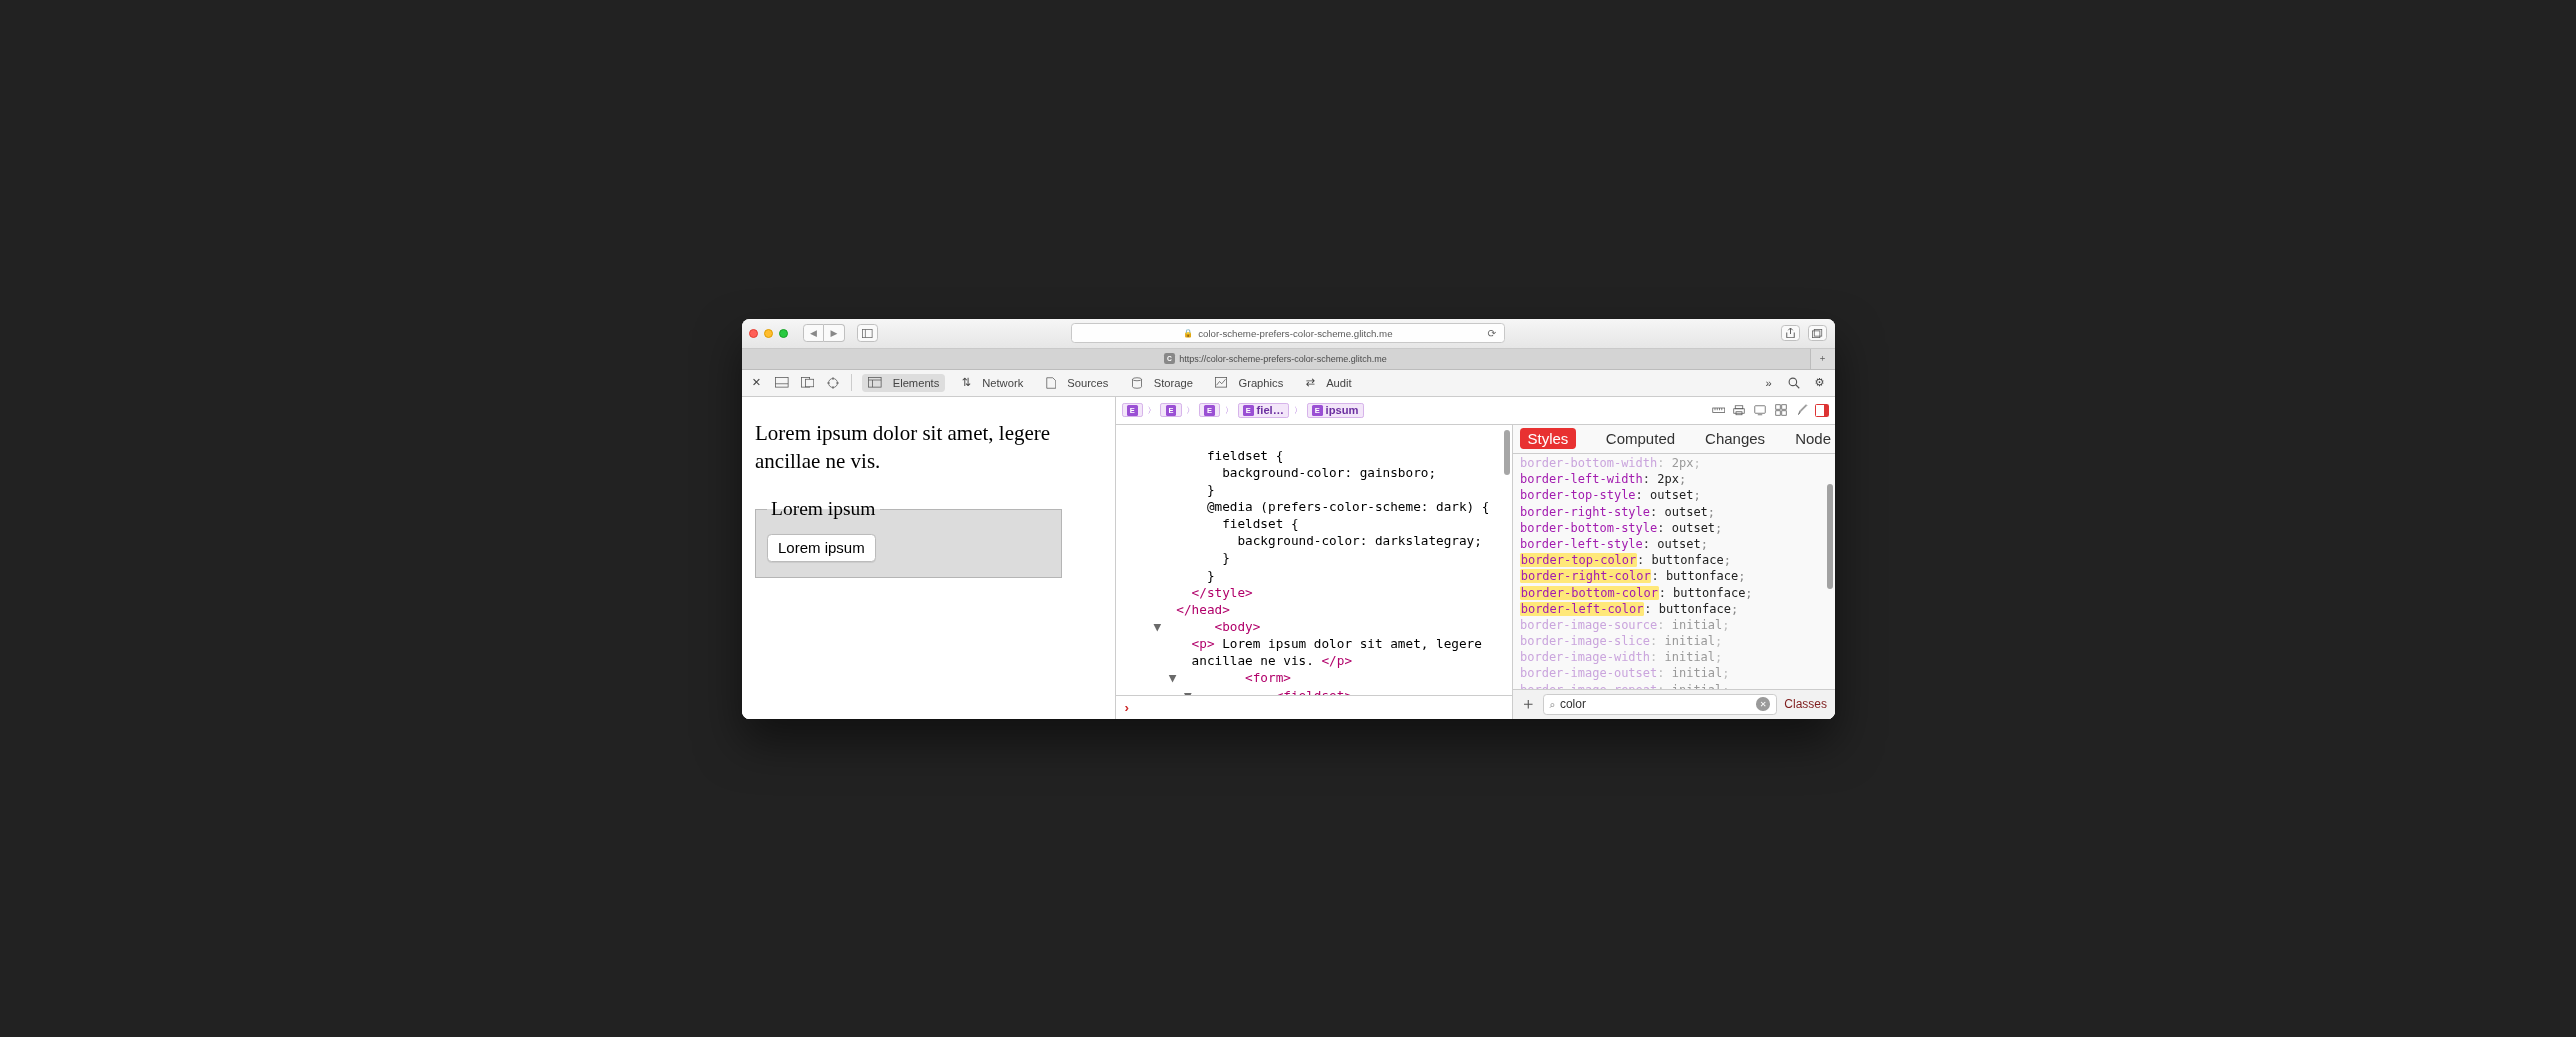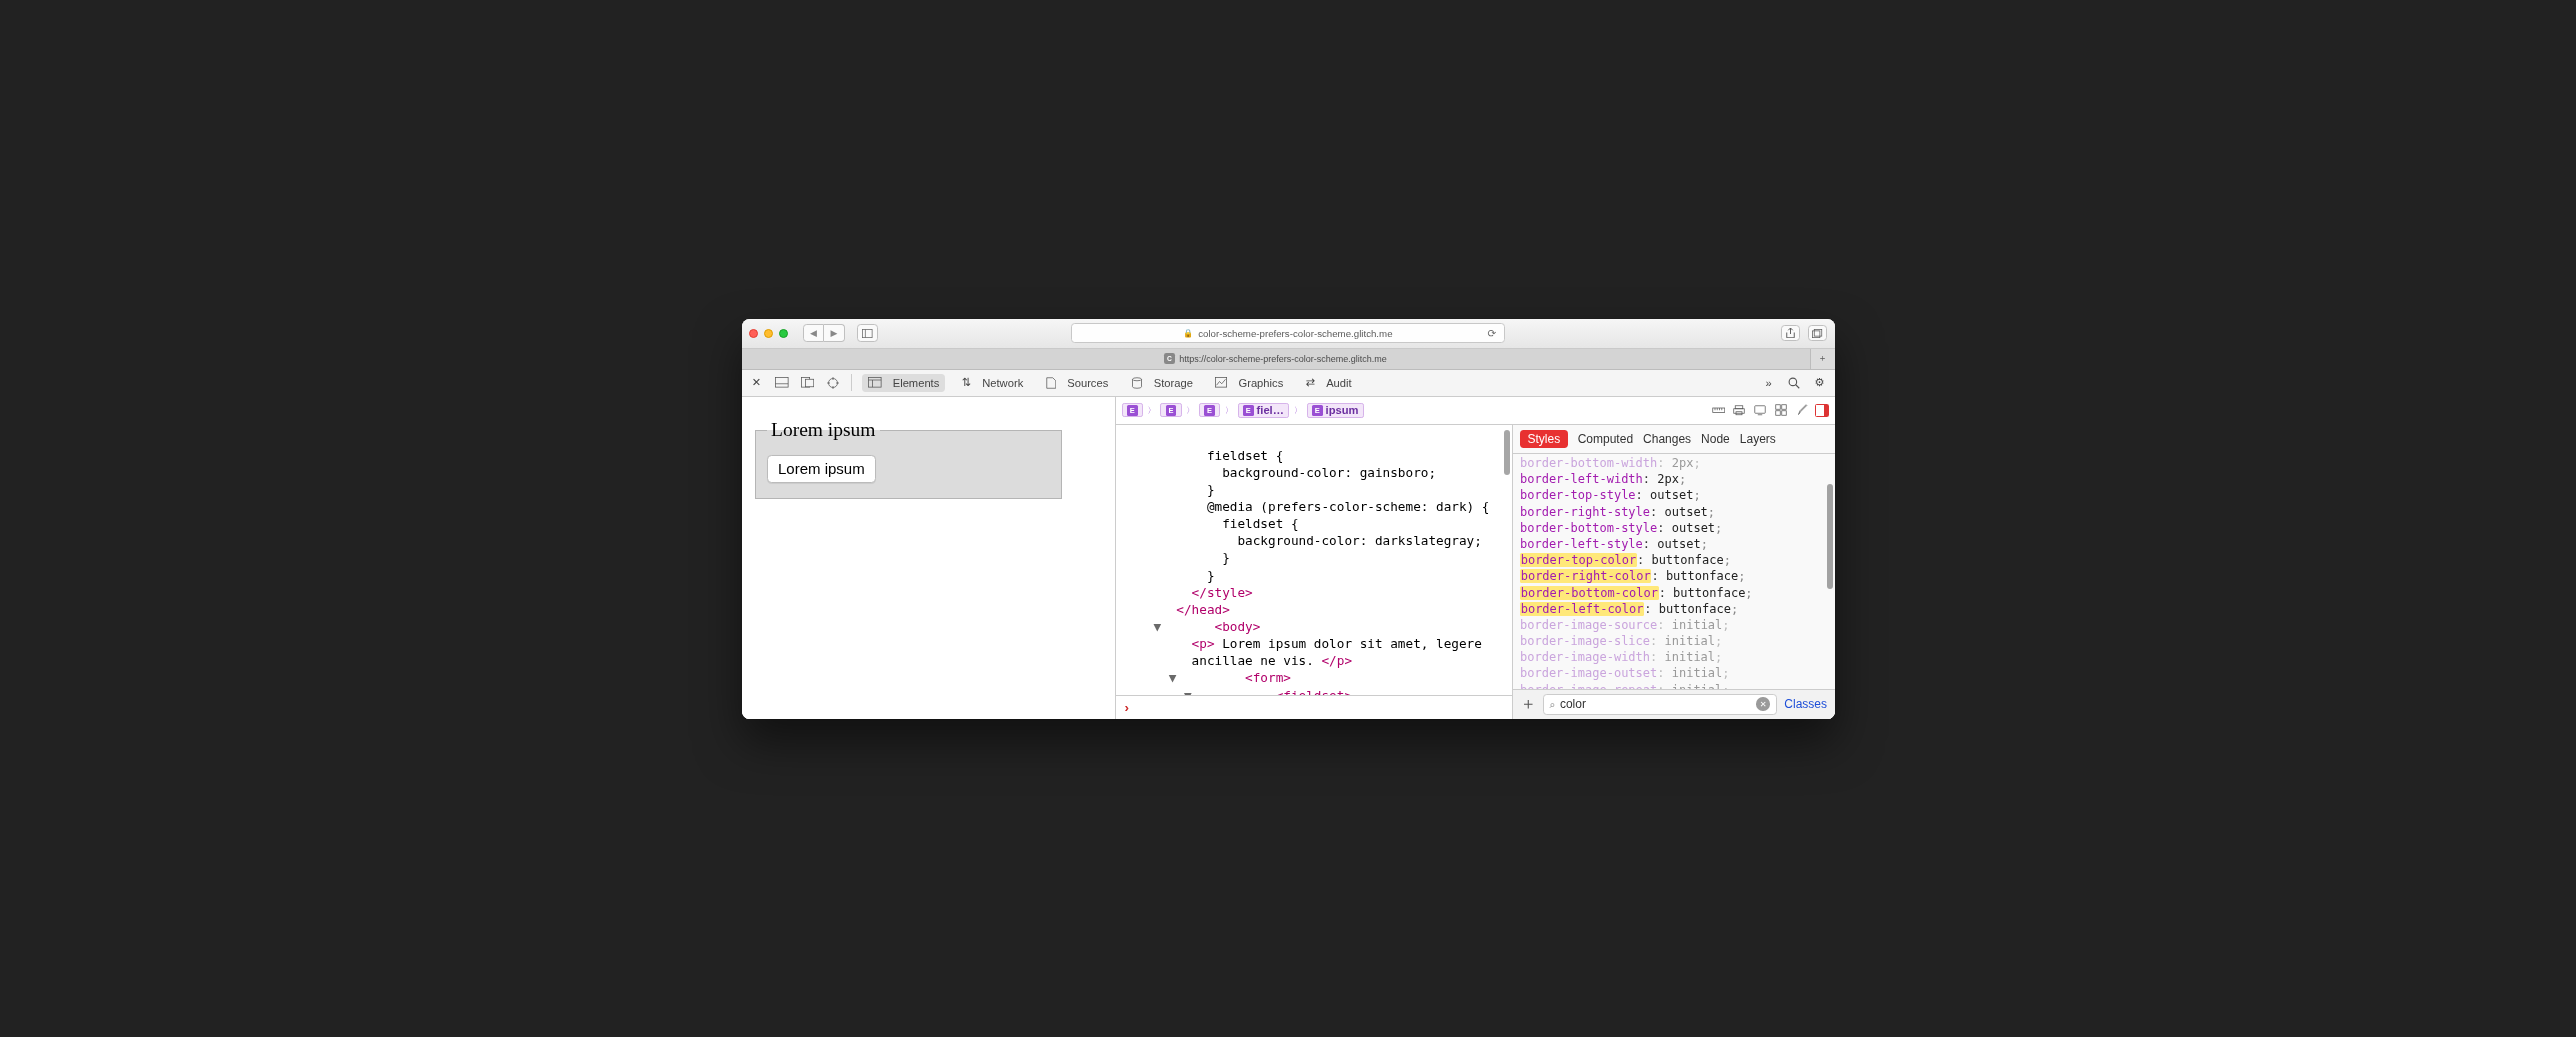--- a/index.html
+++ b/index.html
@@ -201,21 +201,21 @@
   .dom-code .tag{color:#b1006a;}
   .dom-code .txt{color:#000;}
   .dom-code .tri{color:#6a6a6a;}
   .scrollbar-v{position:absolute;right:1.5px;top:4.5px;width:6px;height:45px;background:rgba(0,0,0,0.35);border-radius:3px;}
   
   .console-strip{height:24px;border-top:0.7px solid #ccc;display:flex;align-items:center;
                  padding:0 9px;color:#cc2a2a;font-weight:700;font-size:13.5px;}
   
   .styles-pane{width:322px;display:flex;flex-direction:column;background:#f9f9f9;}
   .styles-tabs{height:28.5px;border-bottom:0.7px solid #ccc;display:flex;align-items:center;
-               padding:0 7.5px;gap:10px;font-size:12px;color:#333;}
+               padding:0 7.5px;gap:30px;font-size:15px;color:#333;}
   .styles-tabs .pill{background:#e83131;color:#fff;padding:2.2px 7.5px;border-radius:3.7px;font-weight:500;}
   
   .styles-list{
     flex:1;
     font-family: ui-monospace, Menlo, monospace;
     font-size:12px;
     line-height:1.35;
     padding:1.5px 7.5px 3px;
     overflow:auto;
     position:relative;
@@ -234,21 +234,21 @@
     display:flex;align-items:center;padding:0 7.5px;gap:7.5px;font-size:12px;
   }
   .styles-filter .plus{font-size:16.5px;color:#555;width:15px;text-align:center;}
   .filter-field{
     flex:1;height:21px;background:#fff;border:0.7px solid #ccc;border-radius:3.7px;
     display:flex;align-items:center;padding:0 6px;gap:4.5px;color:#333;position:relative;
   }
   .filter-field .funnel{color:#777;font-size:10.5px;}
   .filter-clear{width:13.5px;height:13.5px;border-radius:50%;background:#9a9a9a;color:#fff;
                 font-size:8.2px;display:flex;align-items:center;justify-content:center;margin-left:auto;}
-  .classes-btn{color:#1d4ed8;}
+  .classes-btn{color:#7f1d1d;}
   
   svg{display:block;}
 </style>
 </head>
 <body>
 
 <div class="window">
 
   <div class="titlebar">
     <div class="traffic">
@@ -365,20 +365,21 @@
           <circle cx="6.5" cy="6.5" r="5" fill="none" stroke="#555" stroke-width="1.5"></circle>
           <line x1="10" y1="10" x2="15" y2="15" stroke="#555" stroke-width="1.5"></line>
         </svg>
     </div>
     <div class="ico">⚙</div>
   </div>
 
   <div class="main">
 
     <div class="page-pane">
+      <p>Lorem ipsum dolor sit amet, legere ancillae ne vis.</p>
       <form>
         <fieldset>
           <legend>Lorem ipsum</legend>
           <button type="button">Lorem ipsum</button>
         </fieldset>
       </form>
     </div>
 
     <div class="inspector-split">
 

